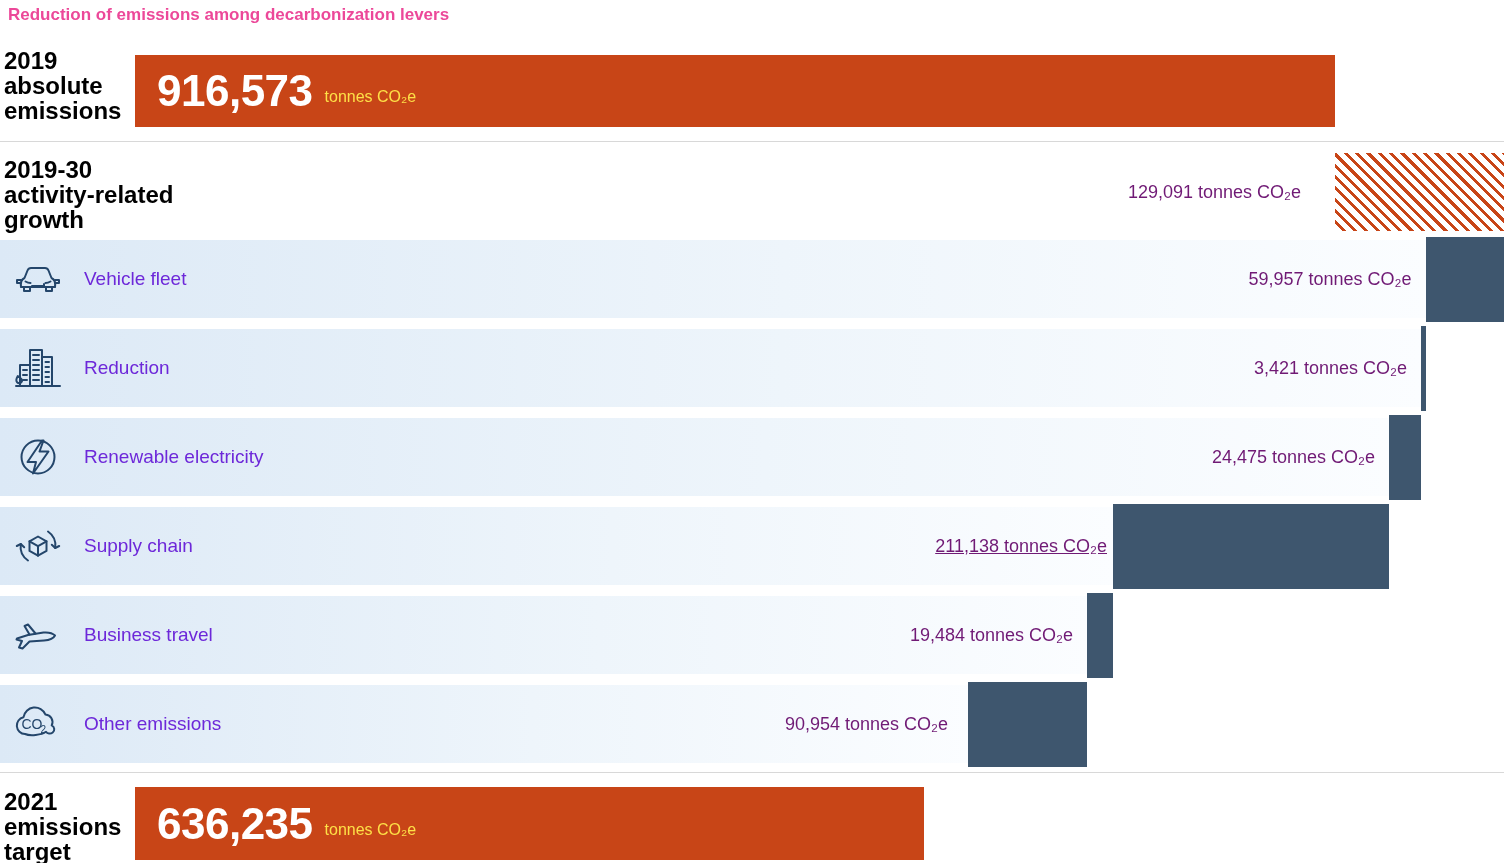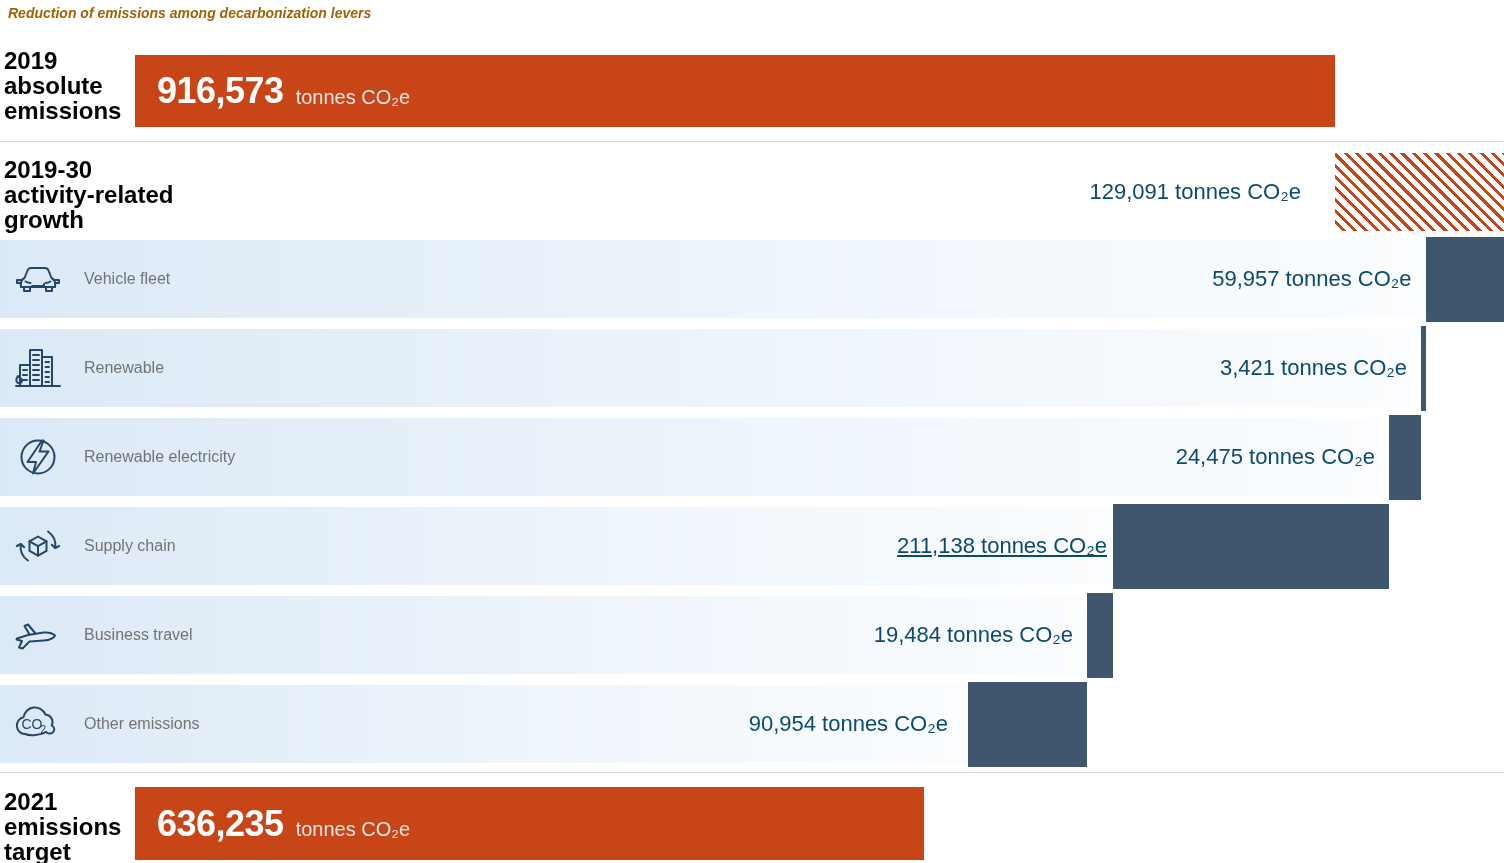--- a/index.html
+++ b/index.html
@@ -1,38 +1,38 @@
 <!DOCTYPE html>
 <html><head>
 <meta charset="utf-8">
 <style>
   html,body{margin:0;padding:0;background:#ffffff;}
   body{width:1504px;height:863px;position:relative;overflow:hidden;
        font-family:"Liberation Sans","DejaVu Sans",sans-serif;color:#1a1a1a;}
   .abs{position:absolute;}
-  .title{left:8px;top:5px;font-size:14px;font-weight:700;color:#a16207;font-style:italic;}
+  .title{left:8px;top:5px;font-size:17px;font-weight:700;color:#ec4899;}
   .side-label{left:4px;width:175px;font-size:24px;font-weight:700;line-height:25px;
               white-space:pre-line;color:#000000;}
   .divider{left:0;width:1504px;height:1px;background:#d8d8d8;}
   .total-bar{background:var(--orange);display:flex;align-items:center;}
-  .big-num{font-size:36px;font-weight:700;color:#fff;padding-left:22px;letter-spacing:-0.5px;}
-  .big-unit{font-size:20px;color:#e5e5e5;padding-left:12px;padding-top:12px;}
+  .big-num{font-size:44px;font-weight:700;color:#fff;padding-left:22px;letter-spacing:-0.5px;}
+  .big-unit{font-size:16px;color:#fde047;padding-left:12px;padding-top:12px;}
   .hatch-bar{background:repeating-linear-gradient(45deg,#ffffff 0,#ffffff 5px,var(--orange) 5px,var(--orange) 8px);}
   .lever-row{left:0;width:1504px;height:78px;}
   .band{position:absolute;left:0;top:0;height:78px;
         background:linear-gradient(to right,#dce9f6 0%,#eef5fb 55%,#fbfdff 100%);}
   .lever-bar{position:absolute;top:-3px;height:85px;background:var(--slate);}
   .icon-box{position:absolute;left:12px;top:13px;width:52px;height:52px;}
   .icon-box svg{width:52px;height:52px;stroke:#24466b;stroke-width:2;fill:none;
                 stroke-linecap:round;stroke-linejoin:round;}
   .icon-box svg text{stroke:none;fill:#24466b;font-family:"Liberation Sans",sans-serif;font-weight:400;}
   .lever-label{position:absolute;left:84px;top:0;height:78px;display:flex;align-items:center;
-               font-size:16px;color:#737373;}
+               font-size:19px;color:#6d28d9;}
   .value-label{position:absolute;top:0;height:78px;display:flex;align-items:center;
-               font-size:22px;color:#0c4a6e;white-space:nowrap;}
+               font-size:18px;color:#701a75;white-space:nowrap;}
   .growth-row{left:0;top:153px;width:1484px;height:78px;}
 </style>
 </head>
 <body style="--orange: #c84517; --slate: #3e566e;">
 
 <div class="abs title">Reduction of emissions among decarbonization levers</div>
 
 <div class="abs side-label" style="top:48px">2019
 absolute
 emissions</div>
@@ -74,21 +74,21 @@
       <path d="M4 44 h44"></path>
       <path d="M18 44 V8 h12 v36"></path>
       <path d="M21 13h6 M21 18h6 M21 23h6 M21 28h6 M21 33h6 M21 38h6"></path>
       <path d="M8 44 V23 h10"></path>
       <path d="M11 28h4 M11 33h4 M11 38h4"></path>
       <path d="M30 15 h10 v29"></path>
       <path d="M33.5 20h3.5 M33.5 25h3.5 M33.5 30h3.5 M33.5 35h3.5 M33.5 40h3.5"></path>
       <path d="M5.8 34 C4.3 36.6 3.6 38.6 5.1 40.2 C6.6 41.8 9.3 41.2 10 39.2 C10.6 37.3 8.3 35.5 5.8 34 Z"></path>
     </svg>
   </div>
-  <div class="lever-label">Renewable</div>
+  <div class="lever-label">Reduction</div>
   <div class="value-label" style="right: 96.9967px;">3,421 tonnes CO₂e</div>
   <div class="lever-bar" style="left: 1421px; width: 4.5px;"></div>
 </div>
 
 <div class="abs lever-row" style="top:418px">
   <div class="band" style="width: 1389.98px;"></div>
   <div class="icon-box">
     <svg viewBox="0 0 52 52">
       <circle cx="26" cy="26" r="16.5"></circle>
       <path d="M30 9.5 L15.5 31 h8.5 L21 42.5 L36.5 20.5 h-9 L31.5 9.5 z"></path>

